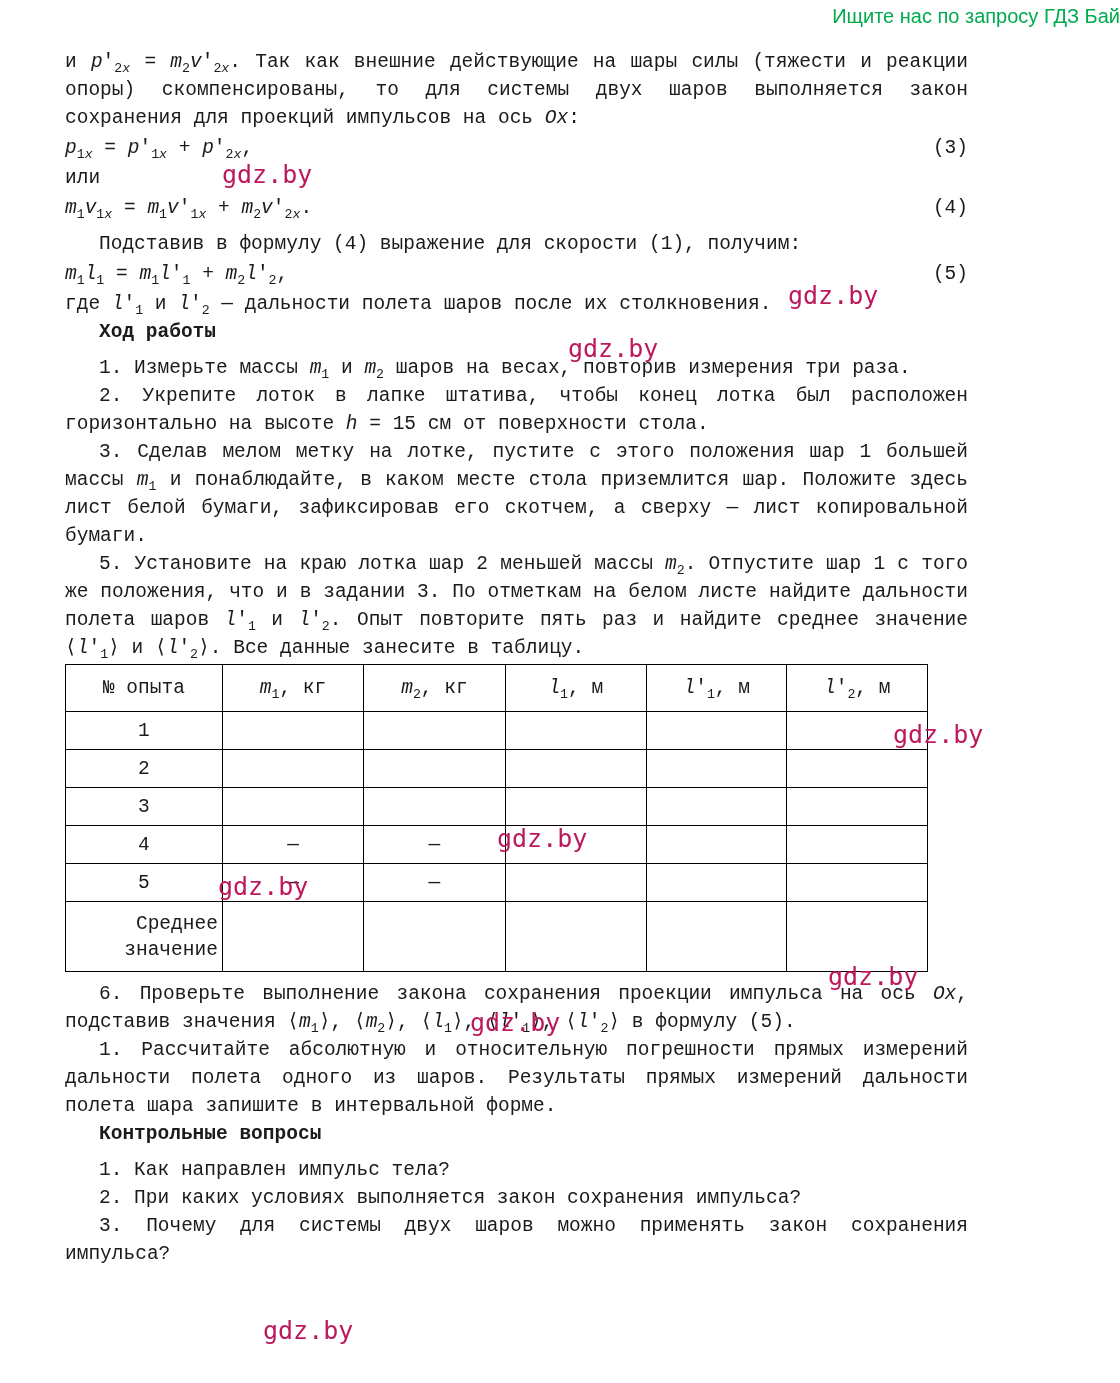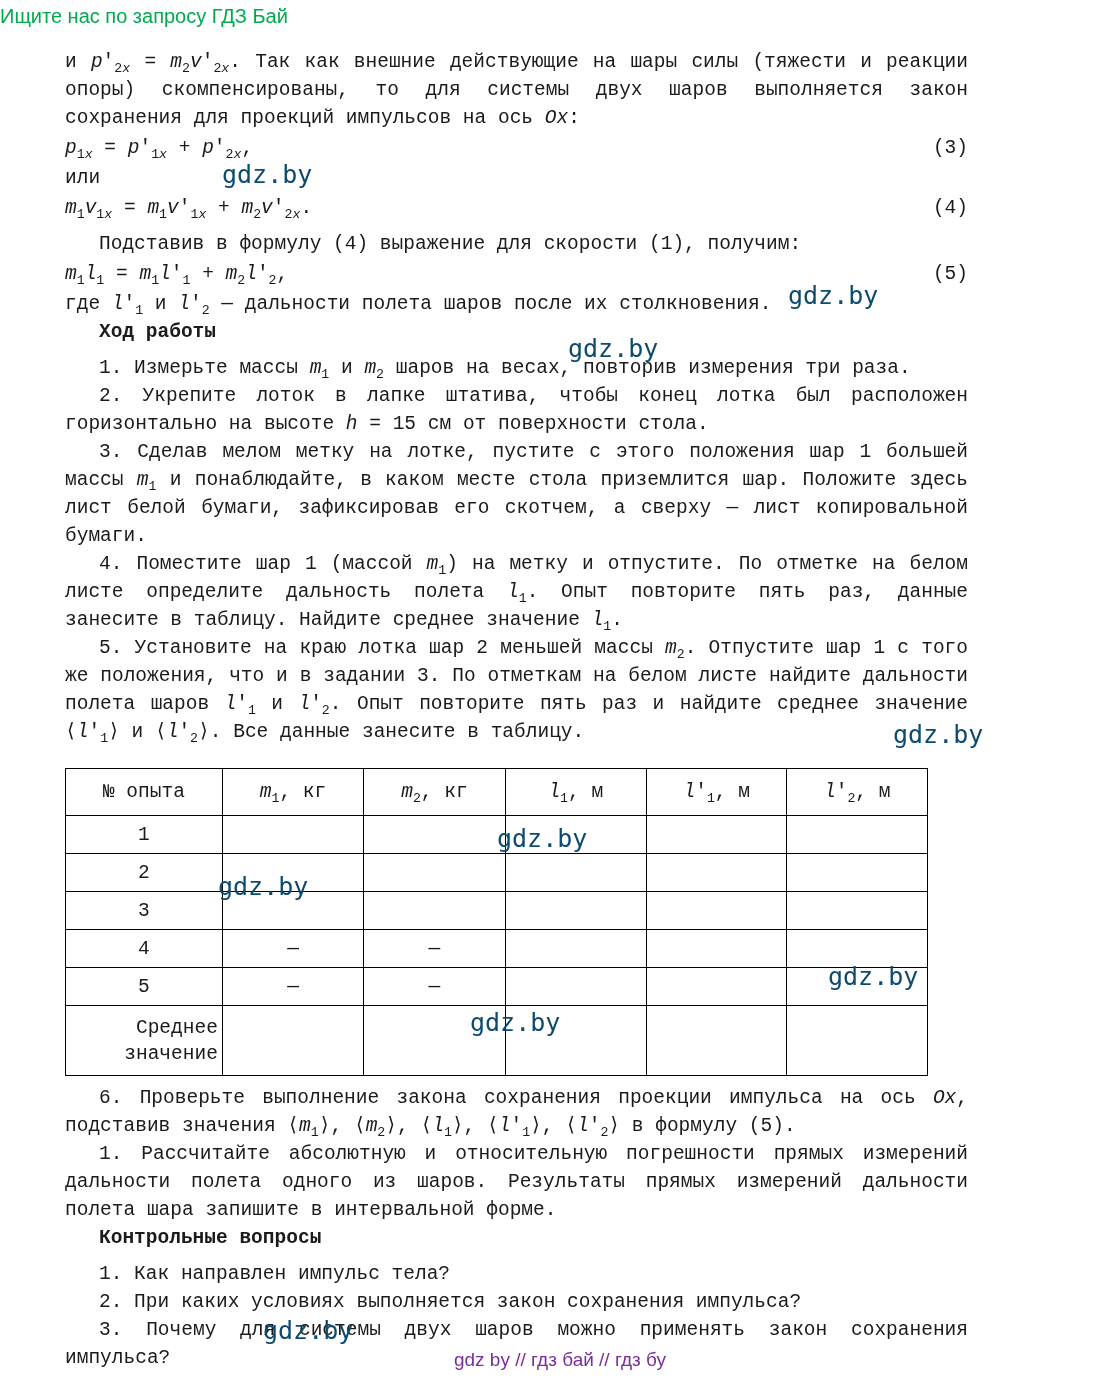--- a/index.html
+++ b/index.html
@@ -8,21 +8,21 @@
     position:relative;
     width:1120px;
     height:1383px;
     background:#ffffff;
     font-family:"DejaVu Serif", serif;
     color:#1b1b1b;
     overflow:hidden;
   }
   .promo {
     padding-top:5px;
-    text-align:left;
+    text-align:right;
     font-family:"Liberation Sans", sans-serif;
     font-size:20px;
     color:#00ab4e;
   }
   .content {
     margin:20px 152px 0 65px;
     width:903px;
     font-size:19.5px;
     line-height:28px;
     text-align:justify;
@@ -37,21 +37,21 @@
   .equation {
     position:relative;
     margin:2px 0;
   }
   .eq-n {
     position:absolute;
     right:0; top:0;
     font-style:normal;
   }
   .data-table {
-    margin-top:22px;
+    margin-top:2px;
     width:863px;
     border-collapse:collapse;
     text-align:center;
   }
   .data-table th, .data-table td {
     border:1px solid #000;
     font-weight:normal;
     font-size:19.5px;
     padding:2px 4px;
     vertical-align:middle;
@@ -70,21 +70,21 @@
     bottom:12px;
     text-align:center;
     font-family:"Liberation Sans", sans-serif;
     font-size:19px;
     color:#7b2d9e;
   }
   .wm {
     position:absolute;
     font-family:"DejaVu Sans Mono", monospace;
     font-size:25px;
-    color:#0c4a6e;
+    color:#be185d;
     white-space:nowrap;
   }
   .wm1 { left:222px; top:160px; }
   .wm2 { left:788px; top:281px; }
   .wm3 { left:568px; top:334px; }
   .wm4 { left:893px; top:720px; }
   .wm5 { left:497px; top:824px; }
   .wm6 { left:218px; top:872px; }
   .wm7 { left:828px; top:962px; }
   .wm8 { left:470px; top:1008px; }
@@ -120,21 +120,20 @@
       <span class="eq-n">(5)</span>
     </div>
 
     <p class="para">где <i>l</i>′<sub>1</sub> и <i>l</i>′<sub>2</sub> — дальности полета шаров после их столкновения.</p>
 
     <p class="para indent bold mt-m">Ход работы</p>
 
     <p class="para indent mt-s">1. Измерьте массы <i>m</i><sub>1</sub> и <i>m</i><sub>2</sub> шаров на весах, повторив измерения три раза.</p>
     <p class="para indent">2. Укрепите лоток в лапке штатива, чтобы конец лотка был расположен горизонтально на высоте <i>h</i> = 15 см от поверхности стола.</p>
     <p class="para indent">3. Сделав мелом метку на лотке, пустите с этого положения шар 1 большей массы <i>m</i><sub>1</sub> и понаблюдайте, в каком месте стола приземлится шар. Положите здесь лист белой бумаги, зафиксировав его скотчем, а сверху — лист копировальной бумаги.</p>
-    <p class="para indent">4. Поместите шар 1 (массой <i>m</i><sub>1</sub>) на метку и отпустите. По отметке на белом листе определите дальность полета <i>l</i><sub>1</sub>. Опыт повторите пять раз, данные занесите в таблицу. Найдите среднее значение <i>l</i><sub>1</sub>.</p>
     <p class="para indent">5. Установите на краю лотка шар 2 меньшей массы <i>m</i><sub>2</sub>. Отпустите шар 1 с того же положения, что и в задании 3. По отметкам на белом листе найдите дальности полета шаров <i>l</i>′<sub>1</sub> и <i>l</i>′<sub>2</sub>. Опыт повторите пять раз и найдите среднее значение ⟨<i>l</i>′<sub>1</sub>⟩ и ⟨<i>l</i>′<sub>2</sub>⟩. Все данные занесите в таблицу.</p>
 
     <table class="data-table">
       <colgroup>
         <col style="width:18.2%">
         <col style="width:16.4%">
         <col style="width:16.4%">
         <col style="width:16.4%">
         <col style="width:16.3%">
         <col style="width:16.3%">
@@ -215,17 +214,14 @@
   <span class="wm wm1">gdz.by</span>
   <span class="wm wm2">gdz.by</span>
   <span class="wm wm3">gdz.by</span>
   <span class="wm wm4">gdz.by</span>
   <span class="wm wm5">gdz.by</span>
   <span class="wm wm6">gdz.by</span>
   <span class="wm wm7">gdz.by</span>
   <span class="wm wm8">gdz.by</span>
   <span class="wm wm9">gdz.by</span>
 
-  <div class="footer">
-    <span>gdz by  //  гдз бай  //  гдз бу</span>
-  </div>
 
 </div>
 
 </body></html>

